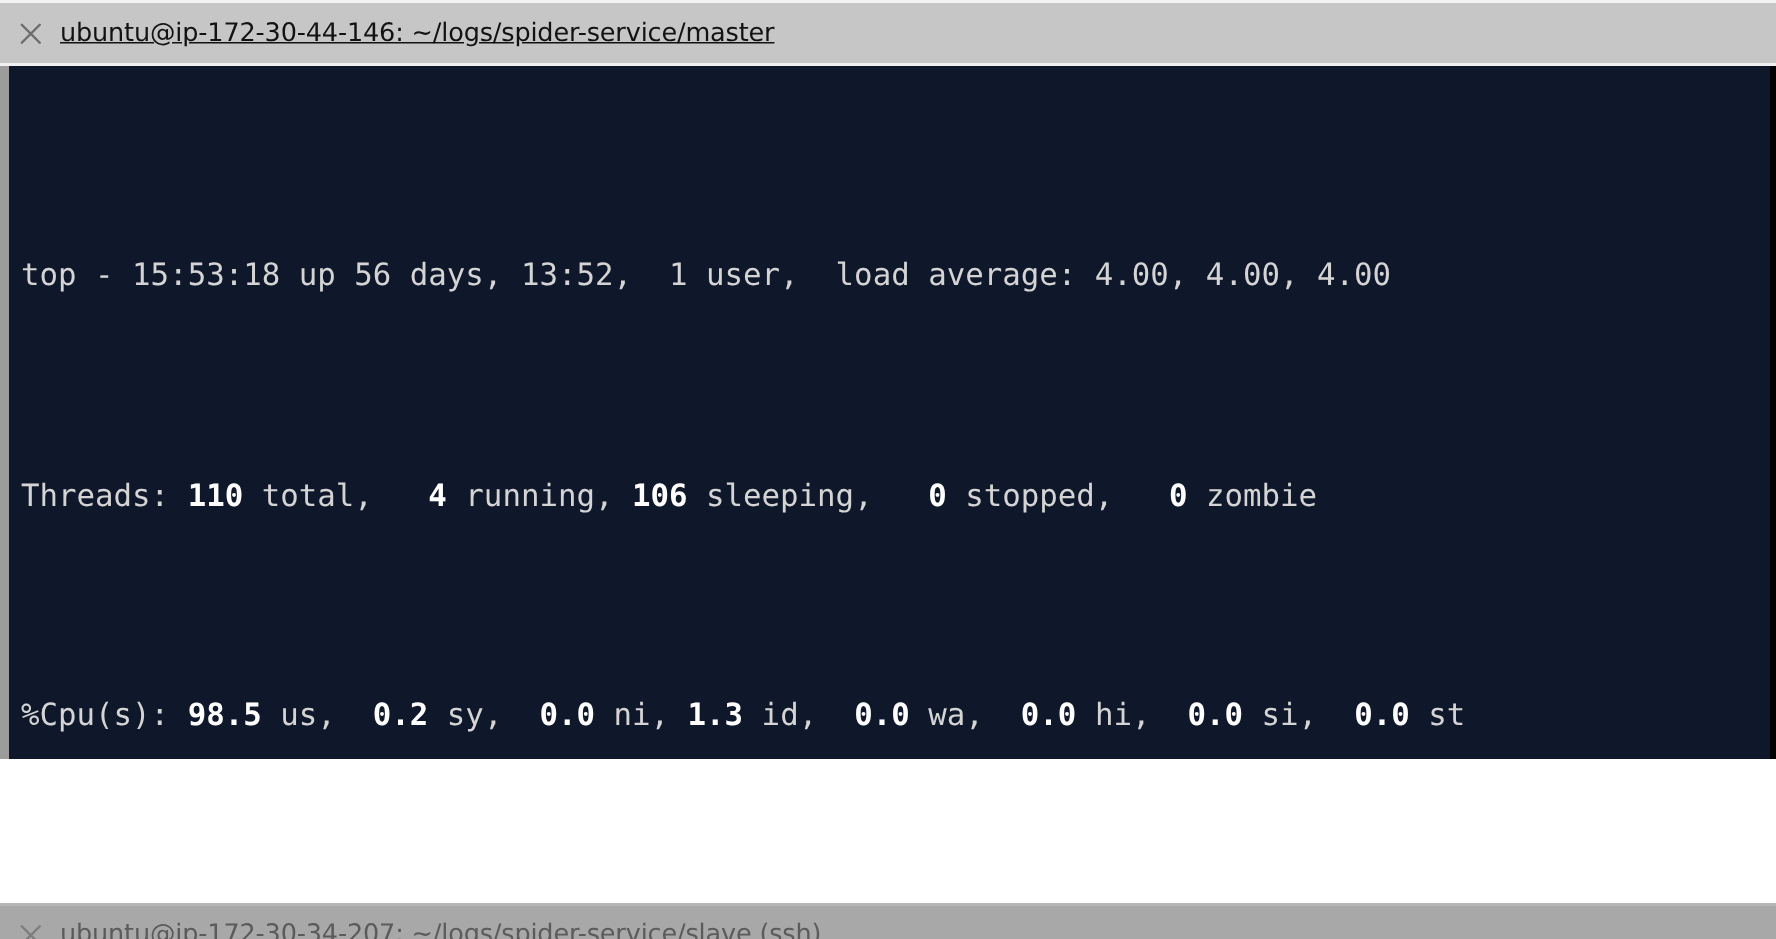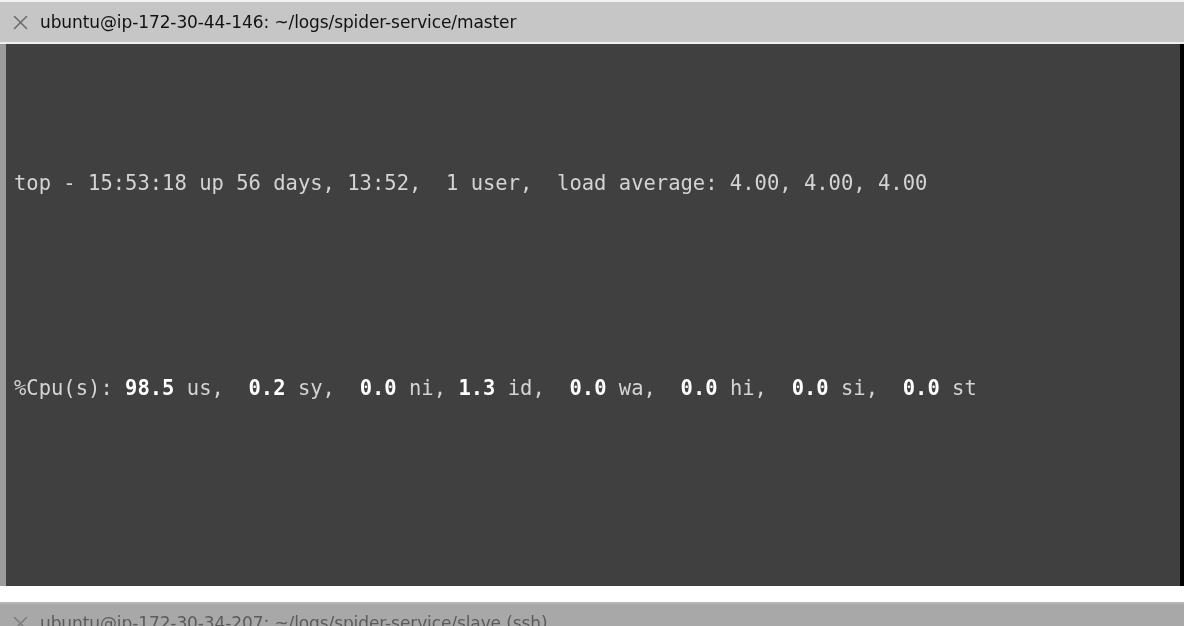--- a/index.html
+++ b/index.html
@@ -23,20 +23,21 @@
     position: absolute;
     left: 0;
     width: 1184px;
     box-sizing: border-box;
     display: flex;
     align-items: center;
     font-family: "DejaVu Sans", sans-serif;
     font-size: 17px;
     letter-spacing: -0.1px;
     user-select: none;
+    text-decoration: underline;
   }
   .tabbar.top {
     top: 0;
     height: 44px;
     background: #c6c6c6;
     border-top: 2px solid #f2f2f2;
     border-bottom: 2px solid #f0f0f0;
     color: #121212;
   }
   .tabbar.bottom {
@@ -66,22 +67,22 @@
   }
   .tabbar.top .tab-title { font-weight: 400; }
   .tabbar.bottom .tab-title { font-weight: 400; }
 
   
   #terminal {
     position: absolute;
     left: 0;
     top: 44px;
     width: 1184px;
-    height: 542px;
-    background: #404040;
+    height: 462px;
+    background: #0f172a;
     box-sizing: border-box;
     border-left: 6px solid #9c9c9c;
     border-right: 4px solid #000000;
     overflow: hidden;
   }
   .screen {
     padding: 8px 0 0 0;
     font-family: "DejaVu Sans Mono", monospace;
     font-size: 20.5px;
     line-height: 29.3px;
@@ -110,20 +111,21 @@
     <span class="tab-title">ubuntu@ip-172-30-44-146: ~/logs/spider-service/master</span>
   </div>
 
   <div id="terminal">
     <div class="screen">
 
       
       <div class="line"><span>top - </span><span>15:53:18</span><span> up 56 days, 13:52,  1 user,  load average: 4.00, 4.00, 4.00</span></div>
 
       
+      <div class="line"><span>Threads: </span><span class="b">110</span><span> total,   </span><span class="b">4</span><span> running, </span><span class="b">106</span><span> sleeping,   </span><span class="b">0</span><span> stopped,   </span><span class="b">0</span><span> zombie</span></div>
 
       
       <div class="line"><span>%Cpu(s): </span><span class="b">98.5</span><span> us,  </span><span class="b">0.2</span><span> sy,  </span><span class="b">0.0</span><span> ni, </span><span class="b">1.3</span><span> id,  </span><span class="b">0.0</span><span> wa,  </span><span class="b">0.0</span><span> hi,  </span><span class="b">0.0</span><span> si,  </span><span class="b">0.0</span><span> st</span></div>
 
       
       
 
       
       
 

